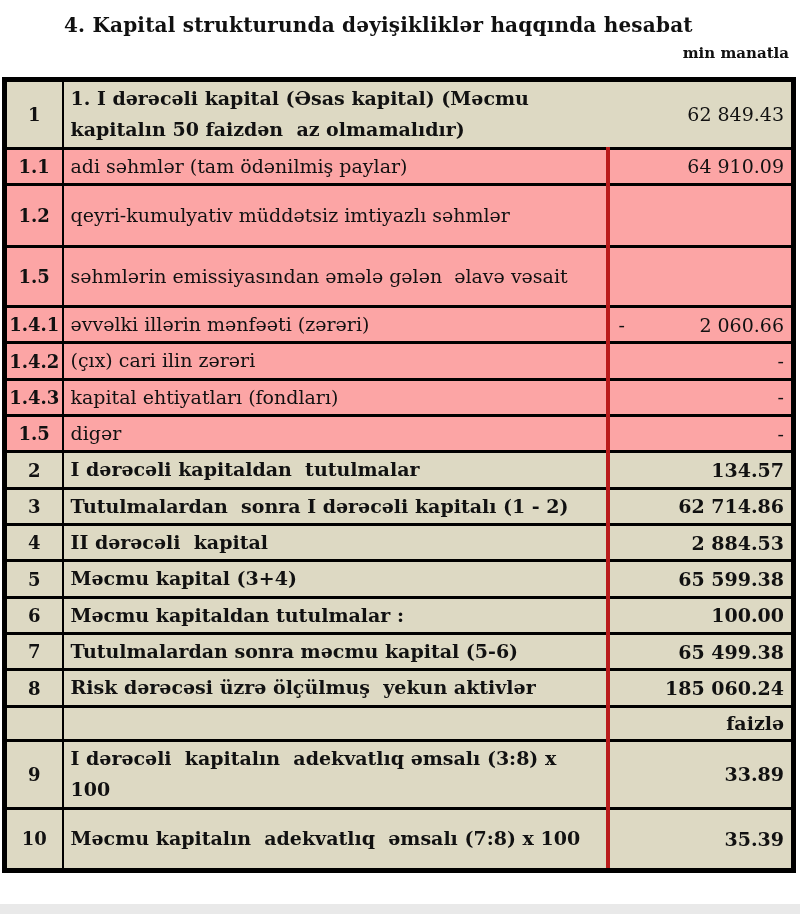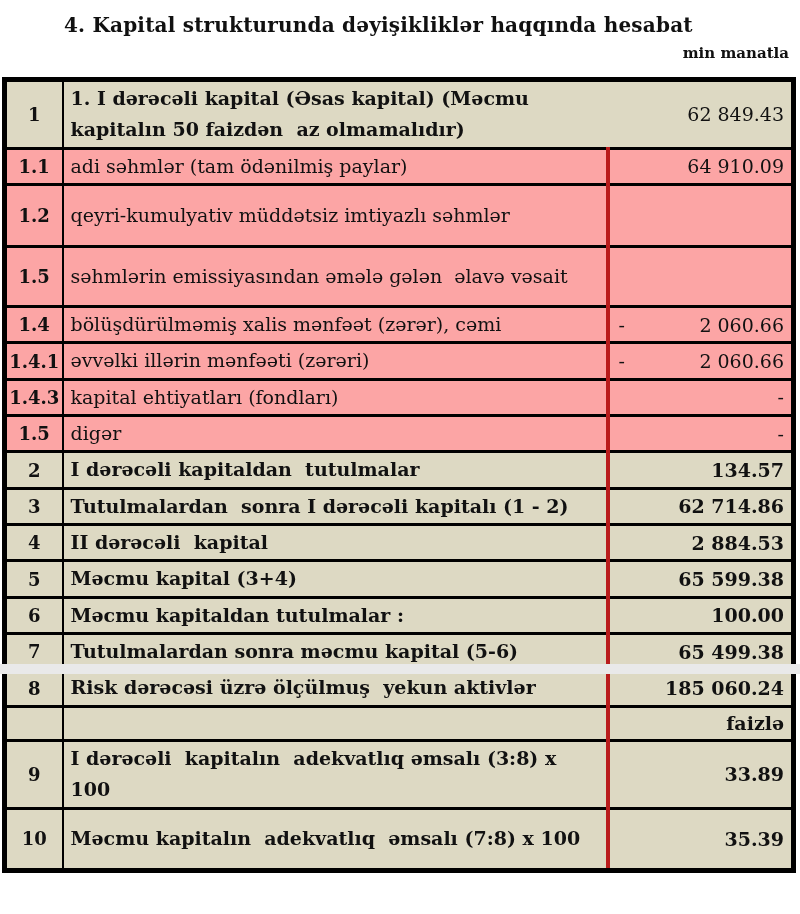--- a/index.html
+++ b/index.html
@@ -3,21 +3,21 @@
 <meta charset="utf-8">
 <style>
   html, body { margin: 0; padding: 0; }
   body {
     width: 800px; height: 914px;
     background: #ffffff;
     font-family: "DejaVu Serif", serif;
     color: #111111;
     overflow: hidden;
   }
-  .page { position: relative; width: 800px; height: 674px; background: #ffffff; }
+  .page { position: relative; width: 800px; height: 914px; background: #ffffff; }
 
   .header { height: 77px; }
   .title {
     padding: 13px 0 0 64px;
     font-size: 20px;
     font-weight: bold;
     letter-spacing: 0.2px;
     line-height: 1.2;
   }
   .unit-label {
@@ -127,41 +127,41 @@
         <tr style="height: 60px;">
           <td class="no">1.5</td>
           <td class="label">səhmlərin emissiyasından əmələ gələn  əlavə vəsait</td>
           <td class="value">
             <div class="cellflex">
               <span></span>
               <span></span>
             </div>
           </td>
         </tr>
-        <tr style="height: 34px;">
-          <td class="no">1.4</td>
-          <td class="label">bölüşdürülməmiş xalis mənfəət (zərər), cəmi</td>
-          <td class="value">
-            <div class="cellflex">
-              <span>-</span>
-              <span>2 060.66</span>
-            </div>
-          </td>
-        </tr>
         <tr style="height: 32px;">
           <td class="no">1.4.1</td>
           <td class="label">əvvəlki illərin mənfəəti (zərəri)</td>
           <td class="value">
             <div class="cellflex">
               <span>-</span>
               <span>2 060.66</span>
             </div>
           </td>
         </tr>
         <tr style="height: 29px;">
+          <td class="no">1.4.2</td>
+          <td class="label">(çıx) cari ilin zərəri</td>
+          <td class="value">
+            <div class="cellflex">
+              <span></span>
+              <span>-</span>
+            </div>
+          </td>
+        </tr>
+        <tr style="height: 29px;">
           <td class="no">1.4.3</td>
           <td class="label">kapital ehtiyatları (fondları)</td>
           <td class="value">
             <div class="cellflex">
               <span></span>
               <span>-</span>
             </div>
           </td>
         </tr>
         <tr style="height: 29px;">

